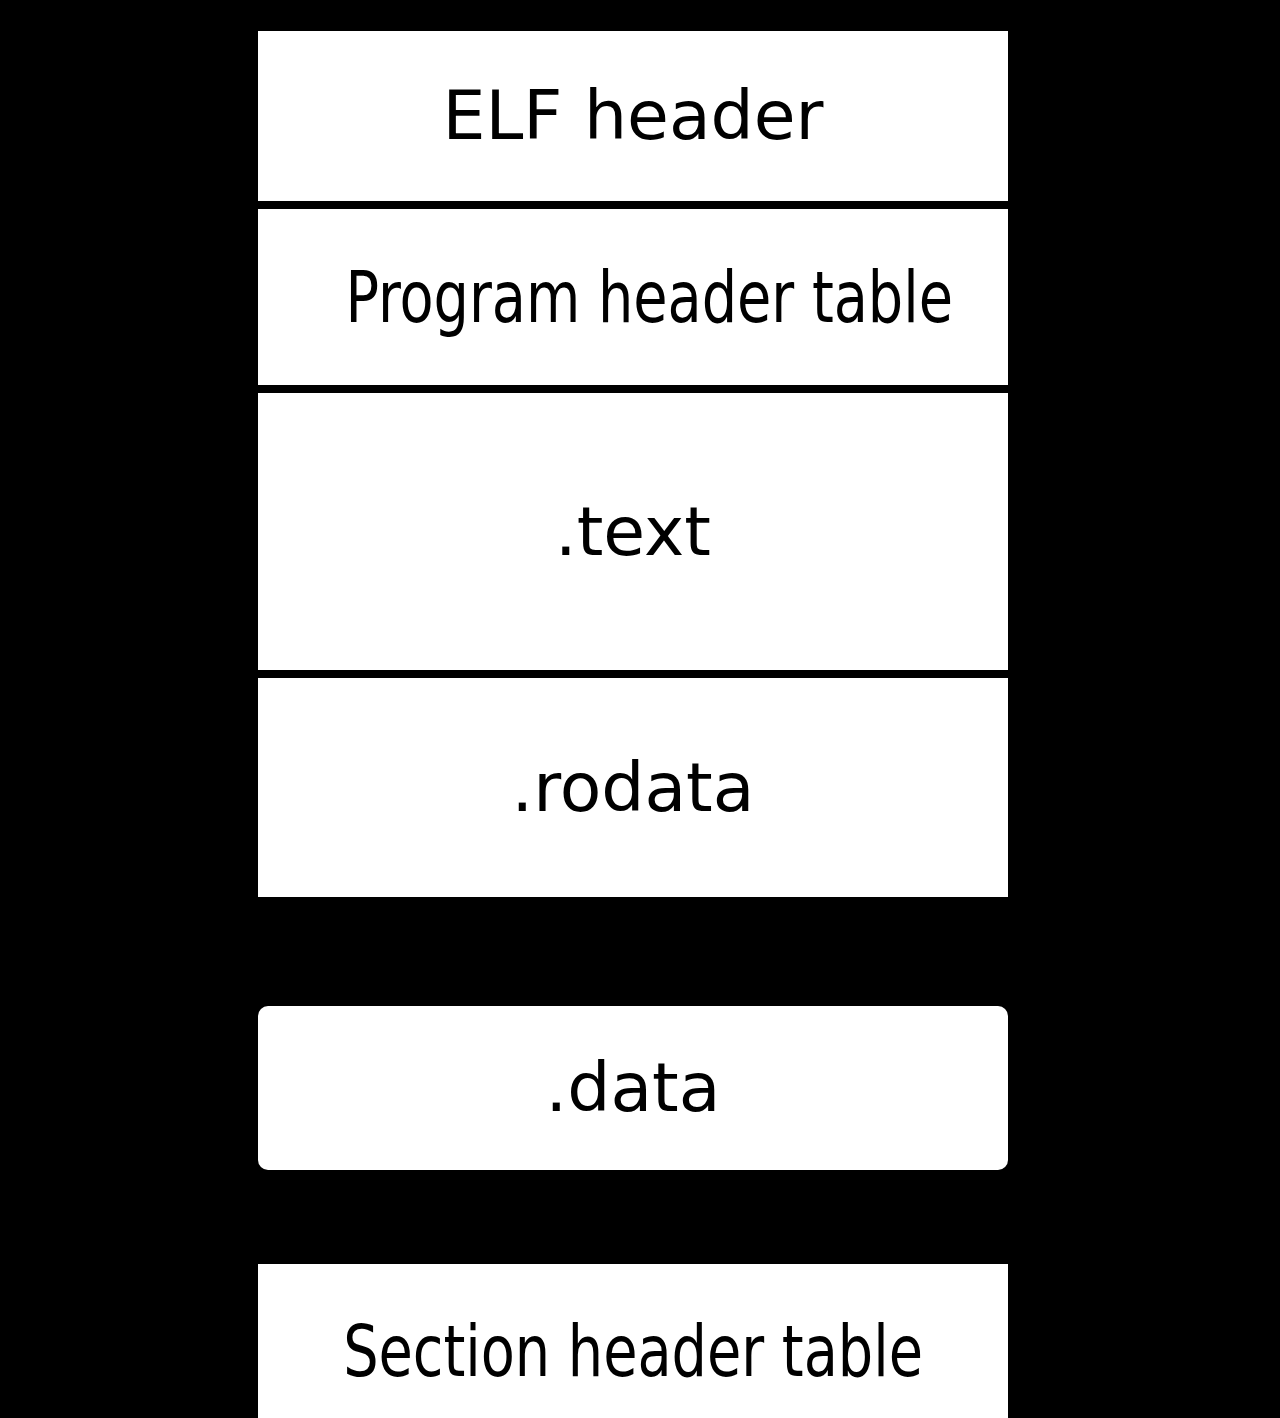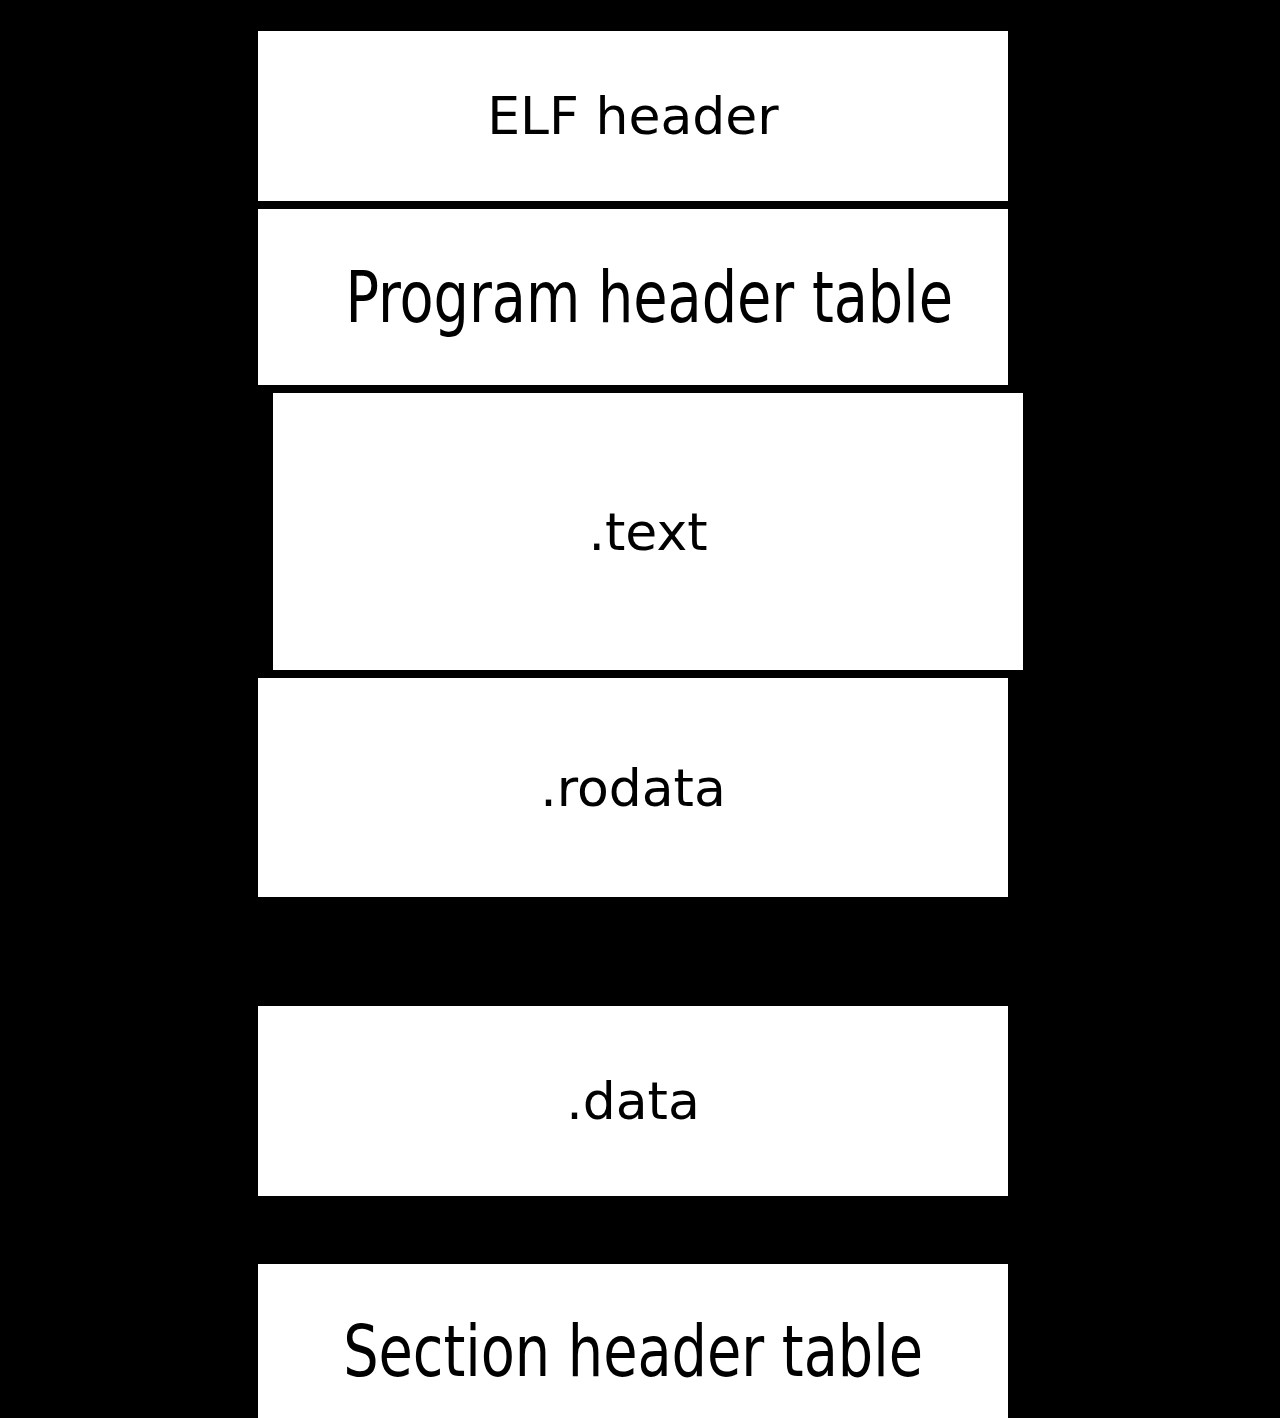--- a/index.html
+++ b/index.html
@@ -48,29 +48,29 @@
   
   .label-wide {
     font-family: "DejaVu Sans Condensed", "Liberation Sans Narrow", "DejaVu Sans", "Liberation Sans", sans-serif;
     font-stretch: condensed;
     font-size: 72px;
     transform: scaleX(0.86);
   }
 
   .label-narrow {
     font-family: "DejaVu Sans", "Liberation Sans", sans-serif;
-    font-size: 52px;
+    font-size: 68px;
   }
 
   
   #box-elf-header        { top: 31px;   height: 170px; }
   #box-program-header    { top: 209px;  height: 176px; padding-left: 32px; }
-  #box-text              { top: 393px;  height: 277px; margin-left: 15px; }
+  #box-text              { top: 393px;  height: 277px; }
   #box-rodata            { top: 678px;  height: 219px; }
-  #box-data              { top: 1006px; height: 190px; }
+  #box-data              { top: 1006px; height: 164px; border-radius: 10px; }
   #box-section-header    { top: 1264px; height: 174px; }
 
   
   #layout-gap {
     position: absolute;
     left: 258px;
     width: 750px;
     top: 897px;
     height: 109px;
     background: #000000;

